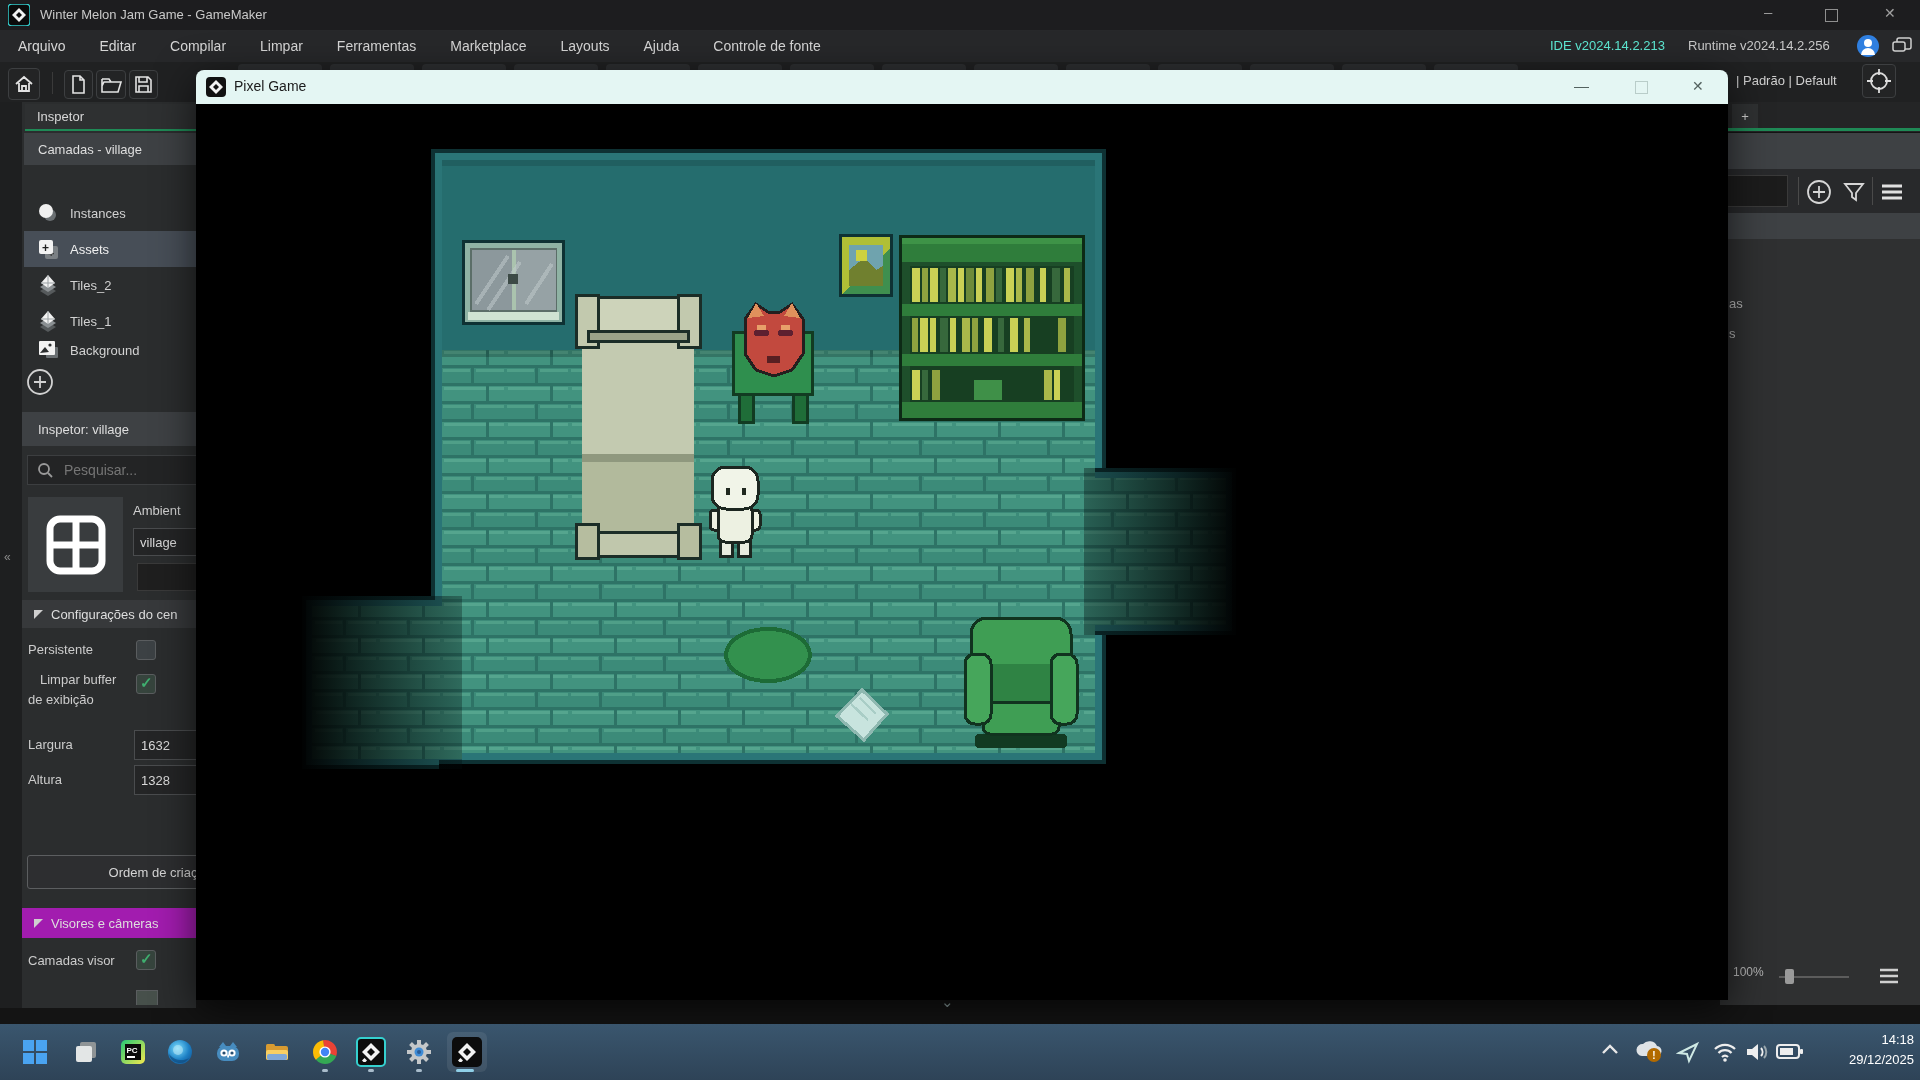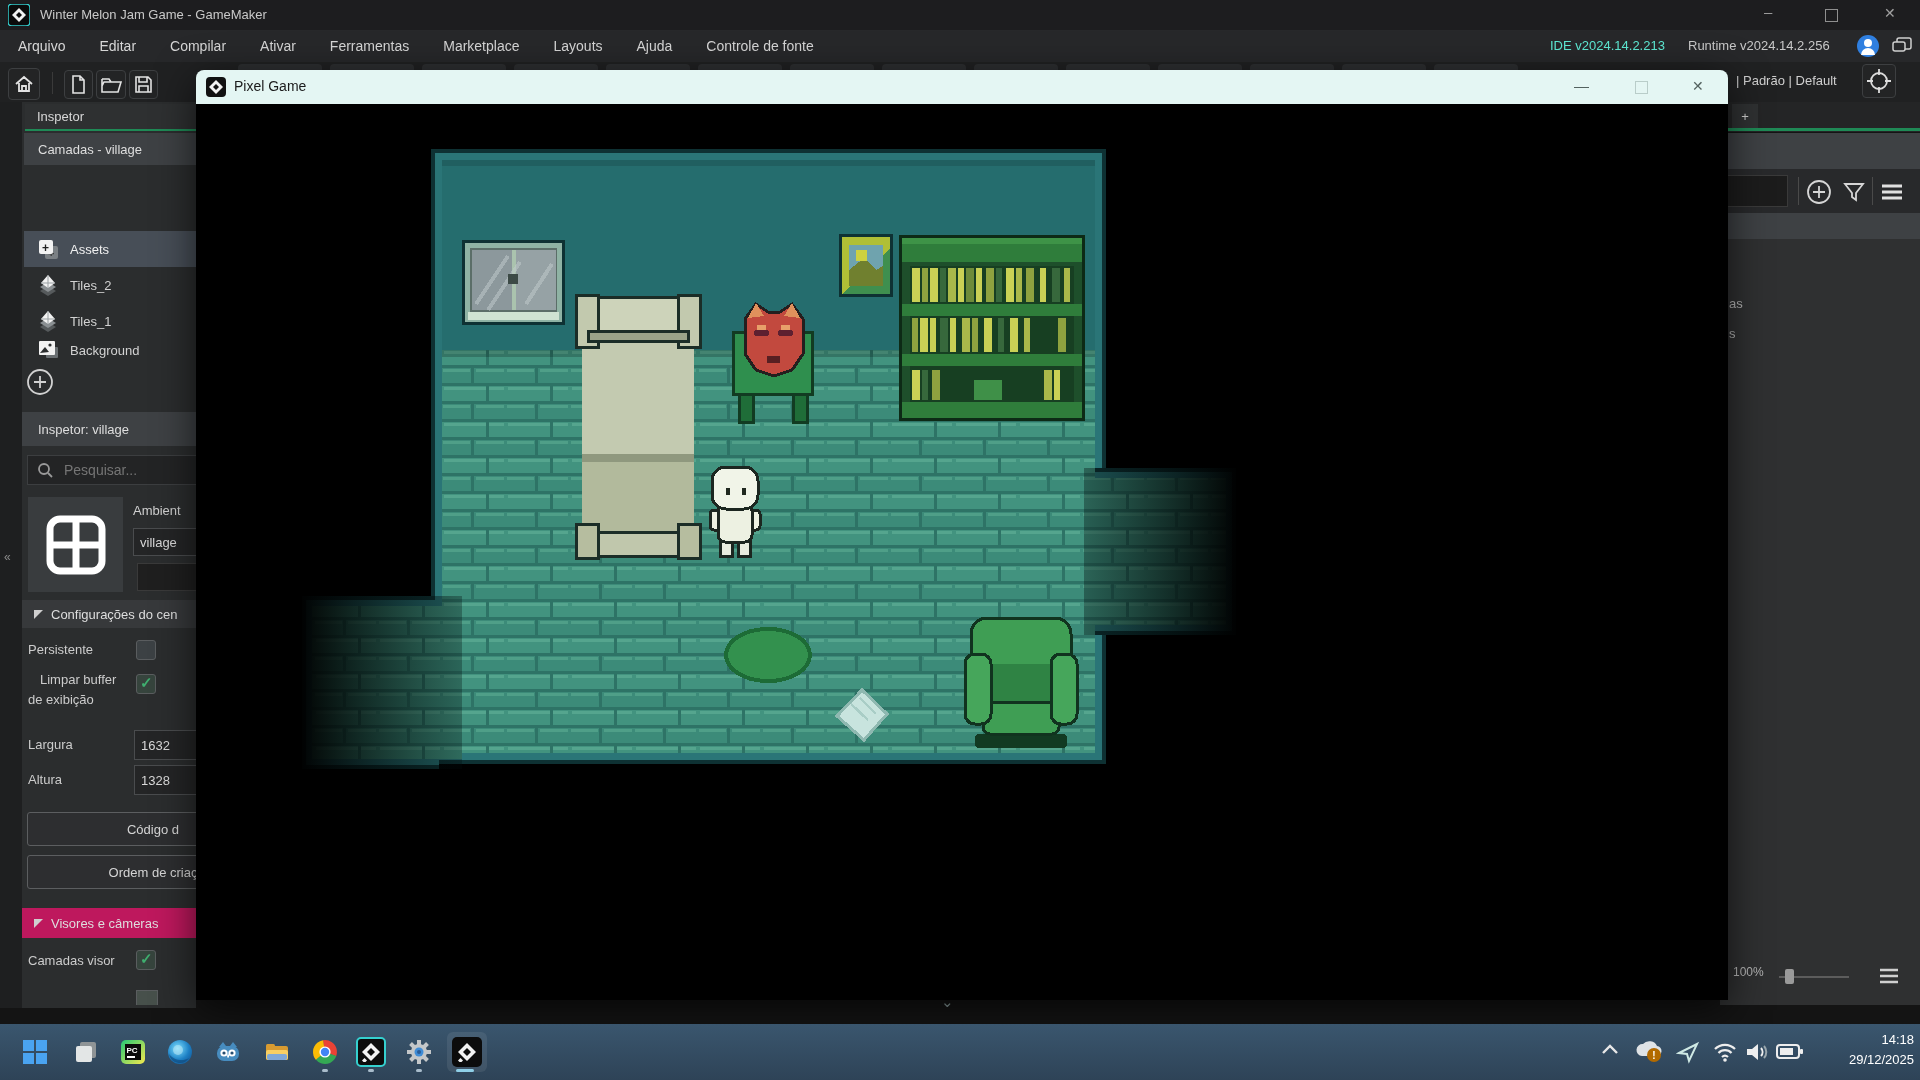--- a/index.html
+++ b/index.html
@@ -52,21 +52,21 @@
     <span class="abs nw" style="left:40px;top:7px;color:#c9c9c9">Winter Melon Jam Game - GameMaker</span>
     <span class="abs" style="left:1764px;top:3px;color:#9a9a9a;font-size:15px">–</span>
     <span class="abs" style="left:1825px;top:9px;width:11px;height:11px;border:1px solid #8f8f8f"></span>
     <span class="abs" style="left:1884px;top:5px;color:#a0a0a0;font-size:14px">✕</span>
   </div>
 
   <div class="abs menubar">
     <span>Arquivo</span>
     <span>Editar</span>
     <span>Compilar</span>
-    <span>Ativar</span>
+    <span>Limpar</span>
     <span>Ferramentas</span>
     <span>Marketplace</span>
     <span>Layouts</span>
     <span>Ajuda</span>
     <span>Controle de fonte</span>
   </div>
   <span class="abs nw" style="left:1550px;top:38px;color:#5eead4">IDE v2024.14.2.213</span>
   <span class="abs nw" style="left:1688px;top:38px;color:#c8c8c8">Runtime v2024.14.2.256</span>
   <div class="abs" style="left:1857px;top:35px;width:22px;height:22px;border-radius:50%;background:#2f7fe0">
     <div class="abs" style="left:7px;top:4px;width:8px;height:8px;border-radius:50%;background:#fff"></div>
@@ -126,20 +126,27 @@
   <span class="abs" style="left:1906px;top:550px;color:#8b8b8b;font-size:12px">»</span>
   <div class="abs lpanel"></div>
 
   <div class="abs" style="left:25px;top:104px;width:230px;height:25px;background:#2e3031;border-bottom:2px solid #1f8a56;display:flex;align-items:center">
     <span style="padding-left:12px;color:#d8d8d8">Inspetor</span>
   </div>
   <div class="abs hdrbox" style="left:24px;top:133px;width:240px;height:32px">
     <span style="padding-left:14px">Camadas - village</span>
   </div>
 
+  <div class="abs row" style="left:24px;top:195px;width:240px;height:36px">
+    <svg width="24" height="24" style="margin-left:12px">
+      <circle cx="14" cy="14" r="6" fill="#6a6f72"></circle>
+        <circle cx="10" cy="10" r="7" fill="#f0f0f0"></circle>
+    </svg>
+    <span style="margin-left:10px">Instances</span>
+  </div>
   <div class="abs row" style="left:24px;top:231px;width:240px;height:36px;background:#474e57">
     <svg width="24" height="24" style="margin-left:12px">
       <rect x="9" y="9" width="13" height="13" rx="2" fill="#7b8084"></rect>
         <text x="12" y="20" fill="#3a3a3a" font-size="11" font-weight="bold">+</text>
       <rect x="3" y="3" width="14" height="14" rx="2" fill="#f2f2f2"></rect>
         <text x="6" y="15" fill="#222" font-size="12" font-weight="bold">+</text>
     </svg>
     <span style="margin-left:10px;color:#f0f0f0">Assets</span>
   </div>
   <div class="abs row" style="left:24px;top:267px;width:240px;height:36px">
@@ -208,28 +215,25 @@
   <span class="abs nw" style="left:40px;top:672px">Limpar buffer</span>
   <span class="abs nw" style="left:28px;top:692px">de exibição</span>
   <div class="cb checked" style="left:136px;top:674px"></div>
 
   <span class="abs nw" style="left:28px;top:737px">Largura</span>
   <input class="inp" style="left: 134px; top: 730px; width: 76px; height: 30px;" readonly="" value="1632">
 
   <span class="abs nw" style="left:28px;top:772px">Altura</span>
   <input class="inp" style="left: 134px; top: 765px; width: 76px; height: 30px;" readonly="" value="1328">
 
-  <div class="pbtn" style="left:27px;top:812px;width:250px;height:32px">
-    <span>Código d</span>
-  </div>
   <div class="pbtn" style="left:27px;top:855px;width:250px;height:32px">
     <span>Ordem de criaç</span>
   </div>
 
-  <div class="abs hdrbox" style="left:22px;top:908px;width:240px;height:30px;background:#be185d">
+  <div class="abs hdrbox" style="left:22px;top:908px;width:240px;height:30px;background:#a21caf">
     <div class="tri" style="margin-left:12px"></div>
     <span style="padding-left:8px">Visores e câmeras</span>
   </div>
   <span class="abs nw" style="left:28px;top:953px">Camadas visor</span>
   <div class="cb checked" style="left:136px;top:950px"></div>
   <div class="abs" style="left:136px;top:990px;width:20px;height:14px;background:#47504b;border:1px solid #5a5d5f;border-bottom:none"></div>
 
   <div class="rband" style="top:102px;height:30px;background:#242526"></div>
   <div class="abs" style="left:1732px;top:104px;width:26px;height:24px;background:#2f3132;color:#cfcfcf;display:flex;align-items:center;justify-content:center">
     <span>+</span>

